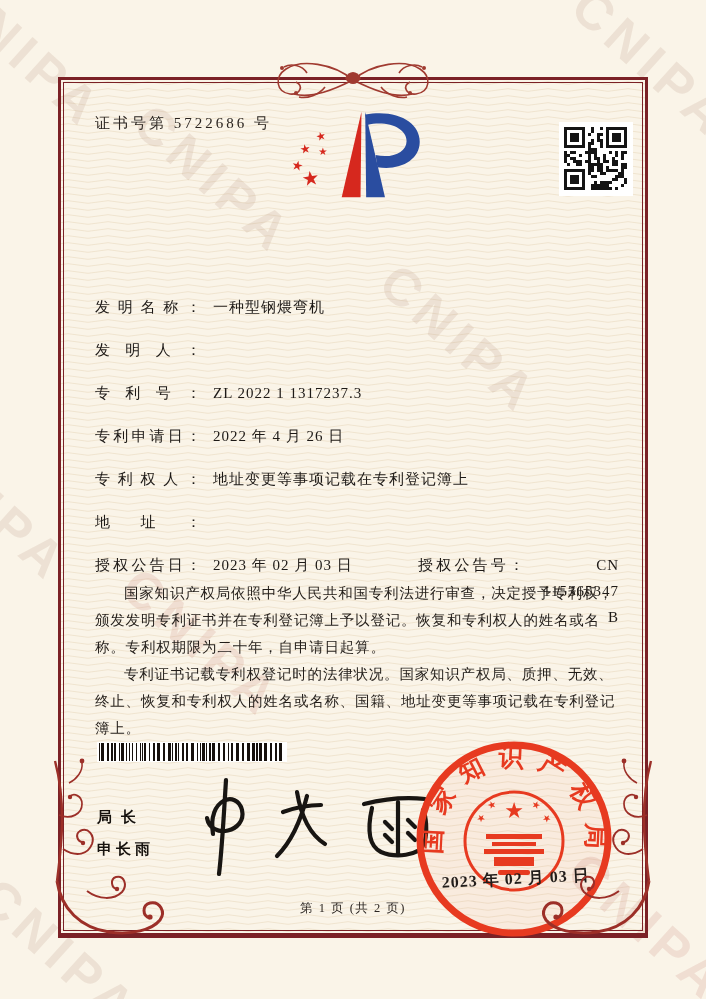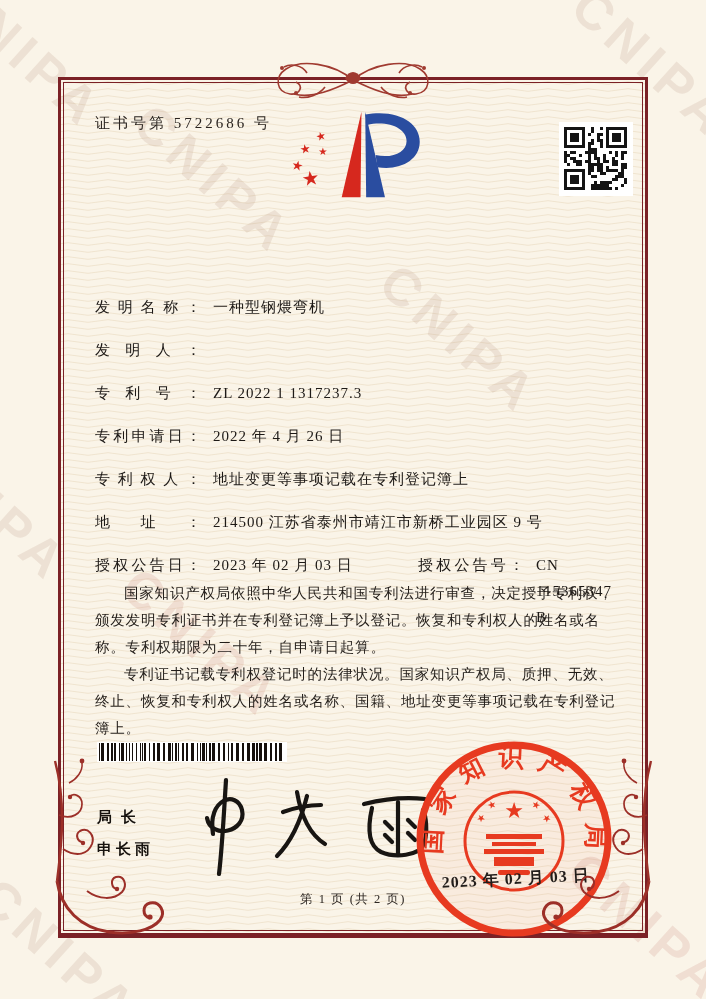--- a/index.html
+++ b/index.html
@@ -59,21 +59,21 @@
   .title {
     position:absolute; left:0; right:0; top:124px;
     text-align:center; font-size:34px; font-weight:bold;
     letter-spacing:18px; padding-left:18px; color:#15120f;
   }
 
   
   .fields { position:absolute; left:34px; right:26px; top:214px; }
   .field-row { display:flex; align-items:baseline; line-height:26px; margin-bottom:17px; font-size:15px; color:#1d1916; }
   .f-label { display:inline-block; width:106px; text-align:justify; text-align-last:justify; flex:none; }
-  .f-value { margin-left:12px; letter-spacing:1px; }
+  .f-value { margin-left:12px; letter-spacing:1px;text-align:right; }
   .grant-row { display:flex; align-items:baseline; line-height:26px; font-size:15px; color:#1d1916; }
   .grant-row .g-value { margin-left:12px; width:172px; letter-spacing:1px; flex:none; }
   .grant-row .f-label.second { margin-left:33px; }
 
   
   .body-text {
     position:absolute; left:34px; top:500px; width:526px;
     font-size:14.5px; line-height:27px; letter-spacing:0.8px; color:#221d19;
   }
   .body-text p { text-indent:2em; margin:0; }
@@ -94,21 +94,21 @@
   .director-name {
     position:absolute; left:36px; top:760px;
     font-family:"Liberation Sans", sans-serif; font-weight:bold;
     font-size:15px; letter-spacing:4px; color:#17130f;
   }
   .signature { position:absolute; left:118px; top:692px; width:290px; height:118px; }
 
   .seal { position:absolute; left:352px; top:658px; width:202px; height:202px; }
 
   .page-info {
-    position:absolute; left:0; right:0; bottom:25px; text-align:center;
+    position:absolute; left:0; right:0; bottom:16px; text-align:center;
     font-size:12.5px; letter-spacing:1.5px; color:#2c2622;
   }
 
   .continuation {
     position:absolute; left:50%; top:946px; transform:translateX(-50%);
     background:#ffffff; padding:4px 16px; z-index:4;
     font-size:14.5px; letter-spacing:2px; color:#17130f; white-space:nowrap;
   }
 </style>
 </head>
@@ -339,21 +339,20 @@
       <div class="field-row">
         <span class="f-label">专利申请日：</span>
         <span class="f-value">2022 年 4 月 26 日</span>
       </div>
       <div class="field-row">
         <span class="f-label">专利权人：</span>
         <span class="f-value">地址变更等事项记载在专利登记簿上</span>
       </div>
       <div class="field-row">
         <span class="f-label">地址：</span>
-        <span class="f-value">214500 江苏省泰州市靖江市新桥工业园区 9 号</span>
       </div>
       <div class="grant-row">
         <span class="f-label">授权公告日：</span>
         <span class="g-value">2023 年 02 月 03 日</span>
         <span class="f-label second">授权公告号：</span>
         <span class="f-value">CN 115365347 B</span>
       </div>
     </div>
 
     <div class="body-text">

